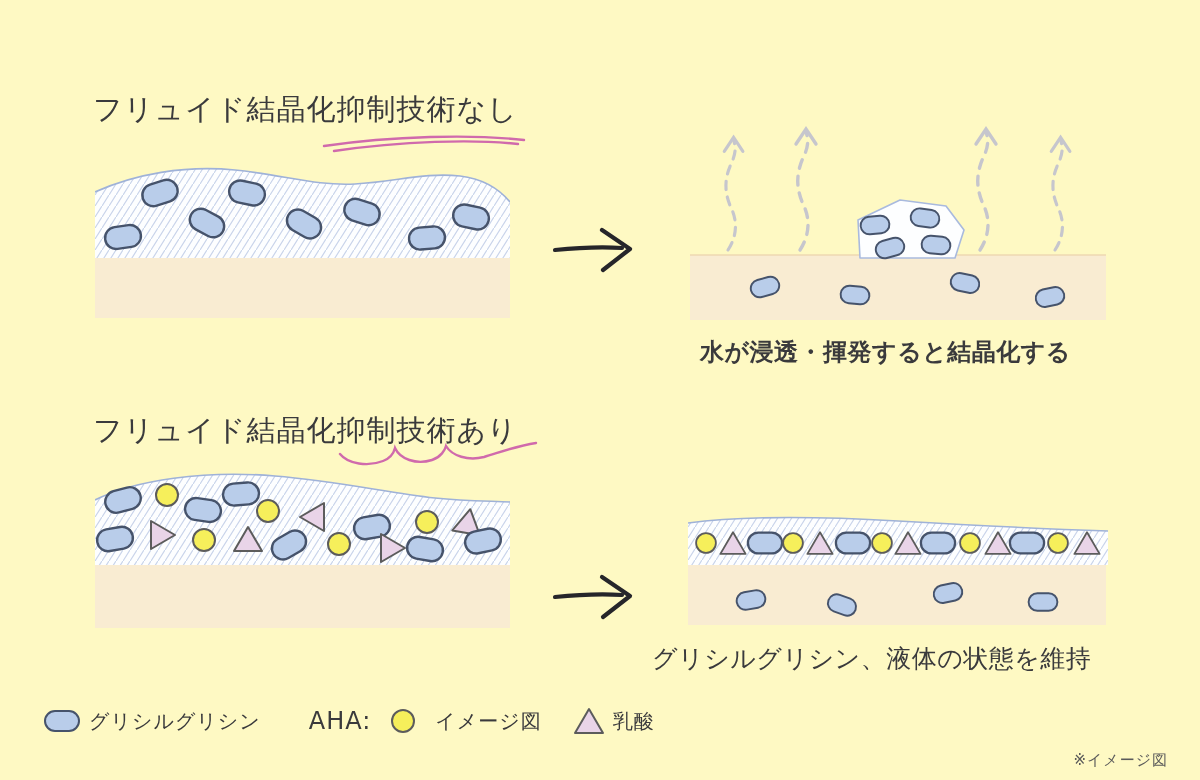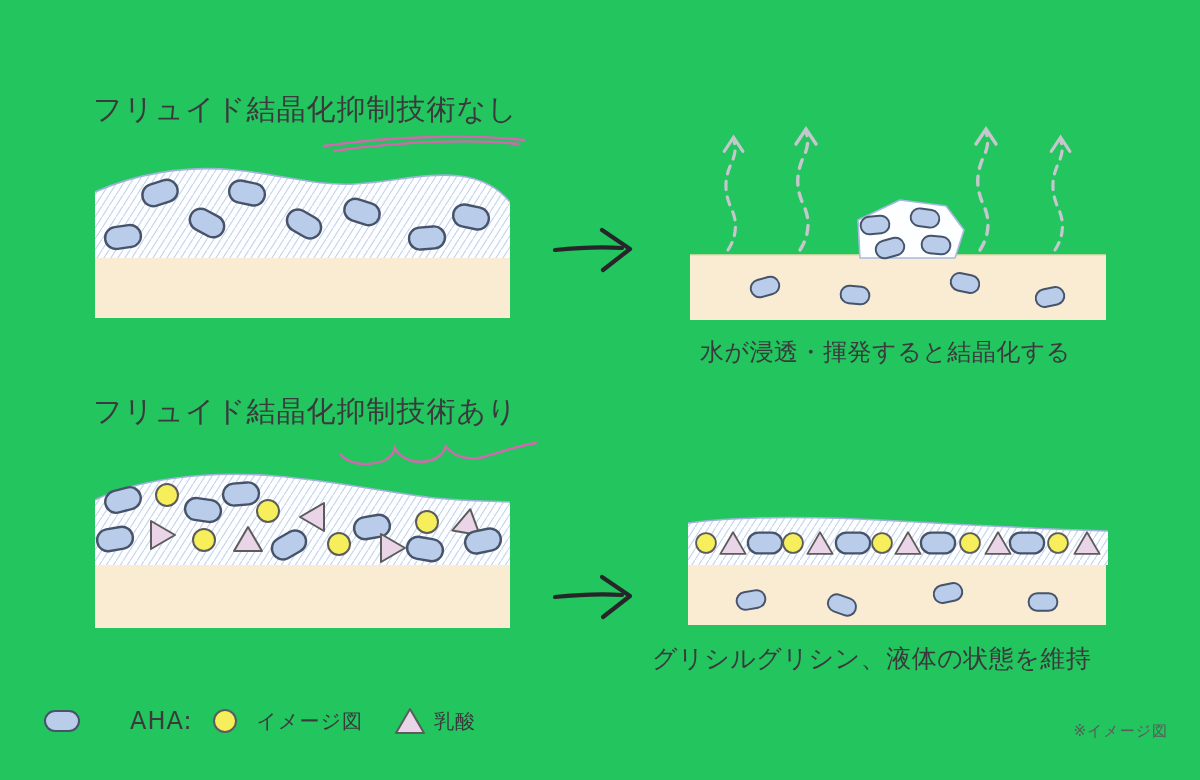--- a/index.html
+++ b/index.html
@@ -1,17 +1,17 @@
 <!DOCTYPE html>
 <html style="--pill-fill: #b9cdea; --pill-stroke: #46536b; --circle-fill: #f6ef5b; --shape-stroke: #5c5c5c; --tri-fill: #e9d4e8; --skin: #f9ecd2; --hatch: #c8d3ea; --liquid-edge: #9fb2d8; --evap-arrow: #c6c6cd; --hand-arrow: #26262a; --underline-pink: #d06aac; --text: #3a3a3c;"><head>
 <meta charset="utf-8">
 <style>
   html,body{margin:0;padding:0;background:#ffffff;}
   .canvas{
-    position:relative;width:1200px;height:780px;background:#22c55e;
+    position:relative;width:1200px;height:780px;background:#fef9c3;
     font-family:"DejaVu Sans",sans-serif;color:var(--text,#3a3a3c);overflow:hidden;
   }
   .abs{position:absolute;}
   .title{font-size:29px;letter-spacing:1px;white-space:nowrap;color:var(--text);}
   .caption{font-size:24px;letter-spacing:0.5px;white-space:nowrap;color:var(--text);}
   .note{font-size:15px;color:#5a5a5a;letter-spacing:1px;}
   .legend{position:absolute;left:42px;top:706px;display:flex;align-items:center;}
   .legend-item{display:flex;align-items:center;gap:7px;}
   .legend-label{font-size:20px;letter-spacing:1px;color:var(--text);}
   .legend-aha{font-size:24px;letter-spacing:1px;color:var(--text);}
@@ -132,23 +132,23 @@
         </g>
         <g transform="translate(277,165) rotate(12) scale(0.8)">
           <rect x="-18" y="-11" width="36" height="22" rx="11" class="p-pill"></rect>
         </g>
         <g transform="translate(362,179) rotate(-12) scale(0.8)">
           <rect x="-18" y="-11" width="36" height="22" rx="11" class="p-pill"></rect>
         </g>
       </g>
   </svg>
 
-  <div class="abs caption" style="left:700px;top:336px;">水が浸透・揮発すると結晶化する</div>
-
-  <div class="abs title" style="left:93px;top:392px;">フリュイド結晶化抑制技術あり</div>
+  <div class="abs caption" style="left:700px;top:336px;font-weight:bold;">水が浸透・揮発すると結晶化する</div>
+
+  <div class="abs title" style="left:93px;top:411px;">フリュイド結晶化抑制技術あり</div>
 
   <svg class="abs" style="left:336px;top:440px;" width="205" height="30" viewBox="0 0 205 30">
     <path class="underline" d="M4,14 C12,24 32,27 47,21 C55,18 58,12 59,8 C64,19 80,25 96,20 C105,17 109,10 110,6 C116,16 132,21 148,17 C162,13 180,6 200,3"></path>
   </svg>
 
   <svg class="abs" style="left:95px;top:462px;" width="415" height="170" viewBox="0 0 415 170">
     <path class="liquid-base" d="M0,38 C40,18 110,8 180,14 C240,19 290,30 340,36 C370,39 395,39 415,40 L415,103 L0,103 Z"></path>
     <path fill="url(#hatch)" d="M0,38 C40,18 110,8 180,14 C240,19 290,30 340,36 C370,39 395,39 415,40 L415,103 L0,103 Z"></path>
     <path class="liquid-edge" d="M0,38 C40,18 110,8 180,14 C240,19 290,30 340,36 C370,39 395,39 415,40"></path>
     <rect class="skin" x="0" y="103" width="415" height="63"></rect>
@@ -280,31 +280,32 @@
       </g>
   </svg>
 
   <div class="abs caption" style="left:652px;top:642px;font-size:25px;">グリシルグリシン、液体の状態を維持</div>
 
   <div class="legend">
     <div class="legend-item">
       <svg width="40" height="26" viewBox="0 0 40 26">
         <rect class="p-pill" x="3" y="3" width="34" height="20" rx="10" style="stroke-width:2px"></rect>
       </svg>
+      <span class="legend-label">グリシルグリシン</span>
     </div>
     <div class="legend-item" style="margin-left:48px;gap:18px;">
       <span class="legend-aha">AHA:</span>
       <svg width="28" height="28" viewBox="0 0 28 28">
         <circle class="p-circle" cx="14" cy="14" r="11"></circle>
       </svg>
       <span class="legend-label">イメージ図</span>
     </div>
     <div class="legend-item" style="margin-left:30px;">
       <svg width="34" height="30" viewBox="0 0 34 30">
         <polygon class="p-tri" points="17,3 31,27 3,27"></polygon>
       </svg>
       <span class="legend-label">乳酸</span>
     </div>
   </div>
 
-  <div class="abs note" style="right:32px;top:722px;">※イメージ図</div>
+  <div class="abs note" style="right:32px;top:751px;">※イメージ図</div>
 
 </div>
 
 </body></html>

